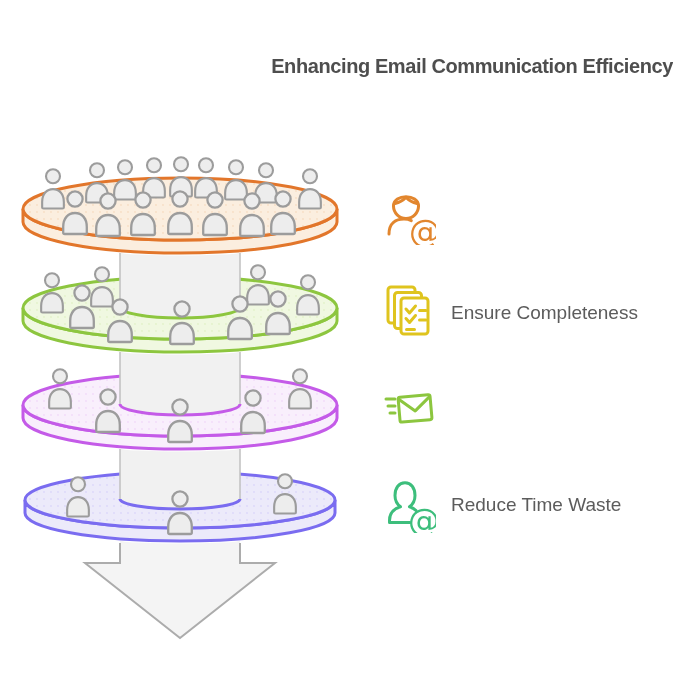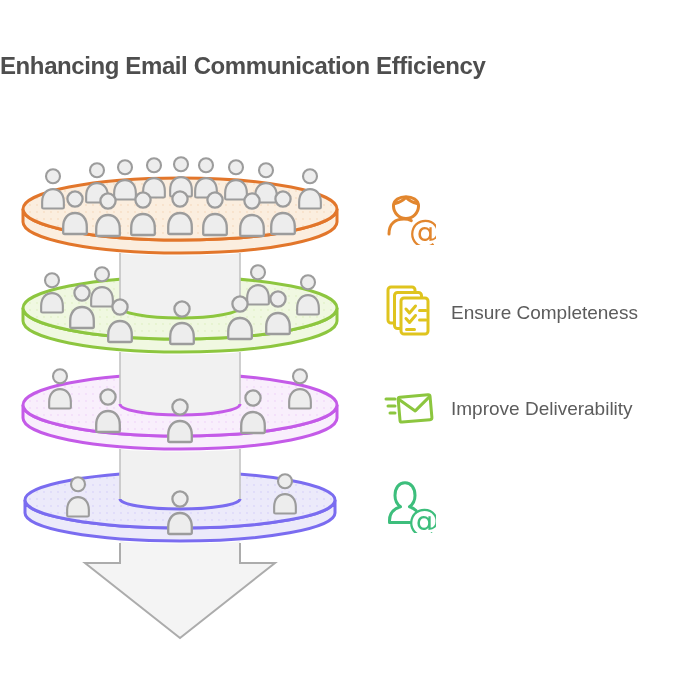--- a/index.html
+++ b/index.html
@@ -5,22 +5,22 @@
   :root{
     --background:#FFFFFF; --title-text:#4E4E4E; --label-text:#5C5C5C;
     --people-fill:#EDEDED; --people-stroke:#9C9C9C;
     --column-fill:#F1F1F1; --column-edge:#C4C4C4;
     --arrow-fill:#F4F4F4; --arrow-stroke:#ACACAC;
   }
   html,body{margin:0;padding:0;}
   body{background:var(--background);font-family:"Liberation Sans",sans-serif;}
   .stage{position:relative;width:673px;height:684px;background:var(--background);overflow:hidden;}
   .title{
-    position:absolute;top:53px;left:0;width:100%;text-align:left;
-    font-size:24px;line-height:26px;font-weight:700;letter-spacing:-0.4px;
+    position:absolute;top:53px;left:0;width:100%;text-align:right;
+    font-size:20px;line-height:26px;font-weight:700;letter-spacing:-0.4px;
     color:var(--title-text);
   }
   .diagram-svg{position:absolute;left:0;top:0;width:673px;height:684px;}
   .legend{position:absolute;left:384px;top:0;width:285px;}
   .legend-row{position:absolute;left:0;height:56px;display:flex;align-items:center;gap:15px;}
   .legend-row .icon{flex:0 0 52px;width:52px;height:56px;}
   .legend-row .label{font-size:19px;color:var(--label-text);white-space:nowrap;}
   .r0{top:189px;} .r1{top:285px;} .r2{top:381px;} .r3{top:477px;}
   svg text.at{font-family:"DejaVu Sans",sans-serif;}
 </style>
@@ -173,26 +173,26 @@
     <div class="legend-row r2">
       <svg class="icon" viewBox="0 0 52 56" fill="none" stroke="currentColor" stroke-width="3" stroke-linecap="round" stroke-linejoin="round" style="color: rgb(140, 198, 63);">
         <g transform="rotate(-5 30 27)">
           <rect x="15" y="15" width="32" height="25" rx="2"></rect>
           <path d="M15.5,17 L31,30 L46.5,17"></path>
         </g>
         <path d="M2,18 h9"></path>
         <path d="M4,25 h7"></path>
         <path d="M6,32 h5"></path>
       </svg>
-      <span class="label">Improve Deliverability</span>
     </div>
 
     <div class="legend-row r3">
       <svg class="icon" viewBox="0 0 52 56" fill="none" stroke="currentColor" stroke-width="3" stroke-linecap="round" stroke-linejoin="round" style="color: rgb(61, 190, 124);">
         <path d="M26,45.5 L5.5,45.5 L5.5,43.5 C5.5,35.5 10.5,31.5 16.5,29.8 C13,27.2 11,23 11,18.5
                  C11,10.8 15,5.8 21,5.8 C27,5.8 31,10.8 31,18.5 C31,23 29,27.2 25.5,29.8
                  C28,30.6 30.3,31.8 32,33.5"></path>
         <text class="at" x="40" y="53.5" font-size="32" text-anchor="middle" fill="currentColor" stroke="none">@</text>
       </svg>
+      <span class="label">Reduce Time Waste</span>
     </div>
 
   </div>
 </div>
 
 </body></html>

